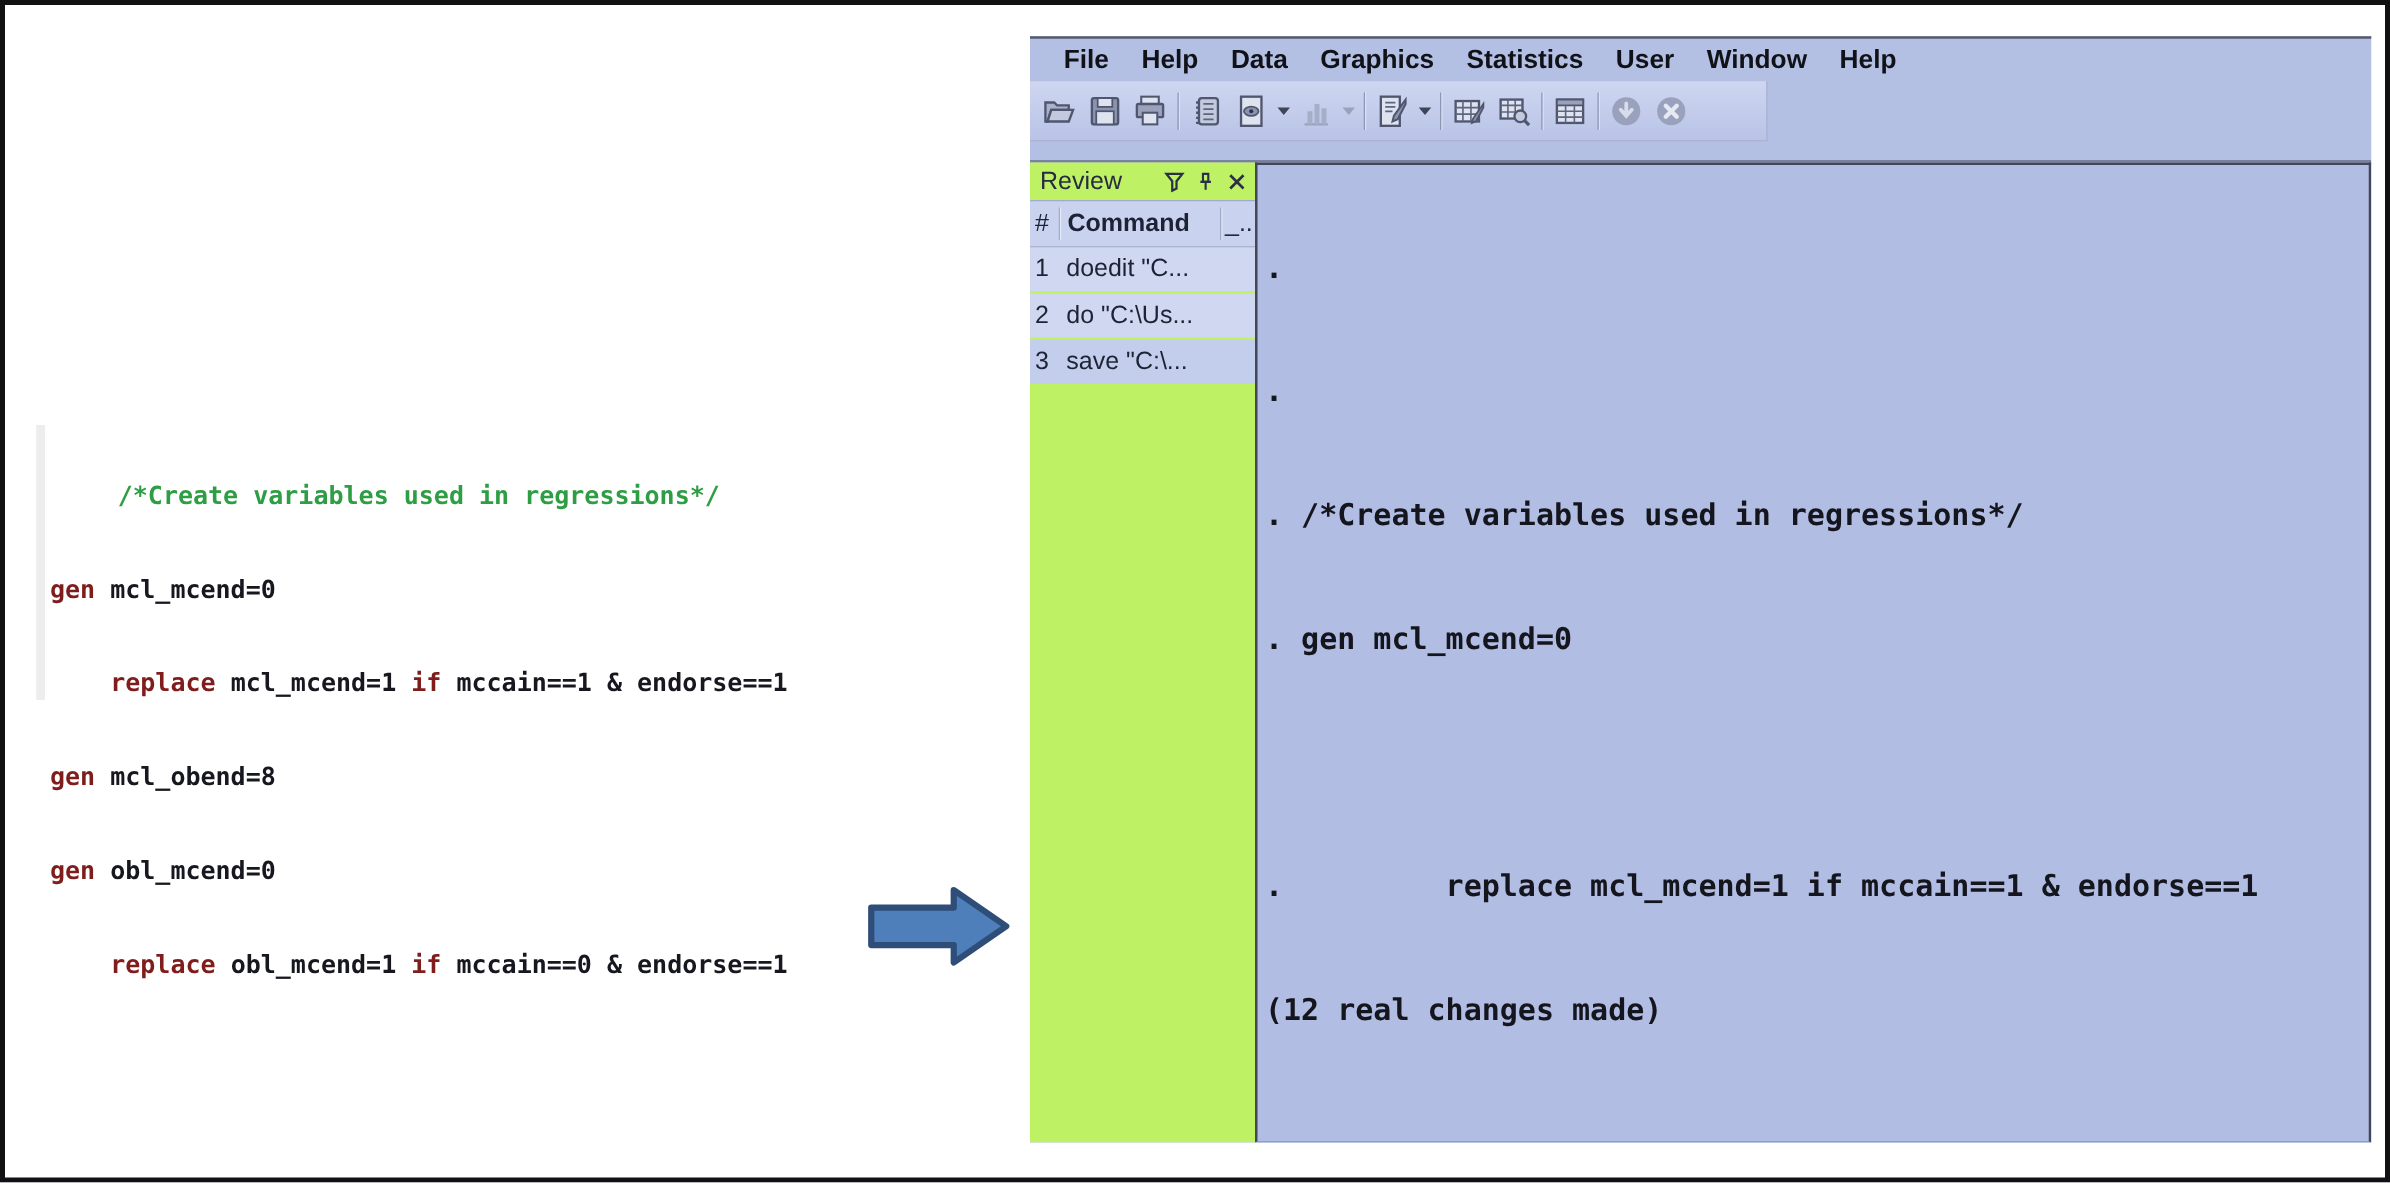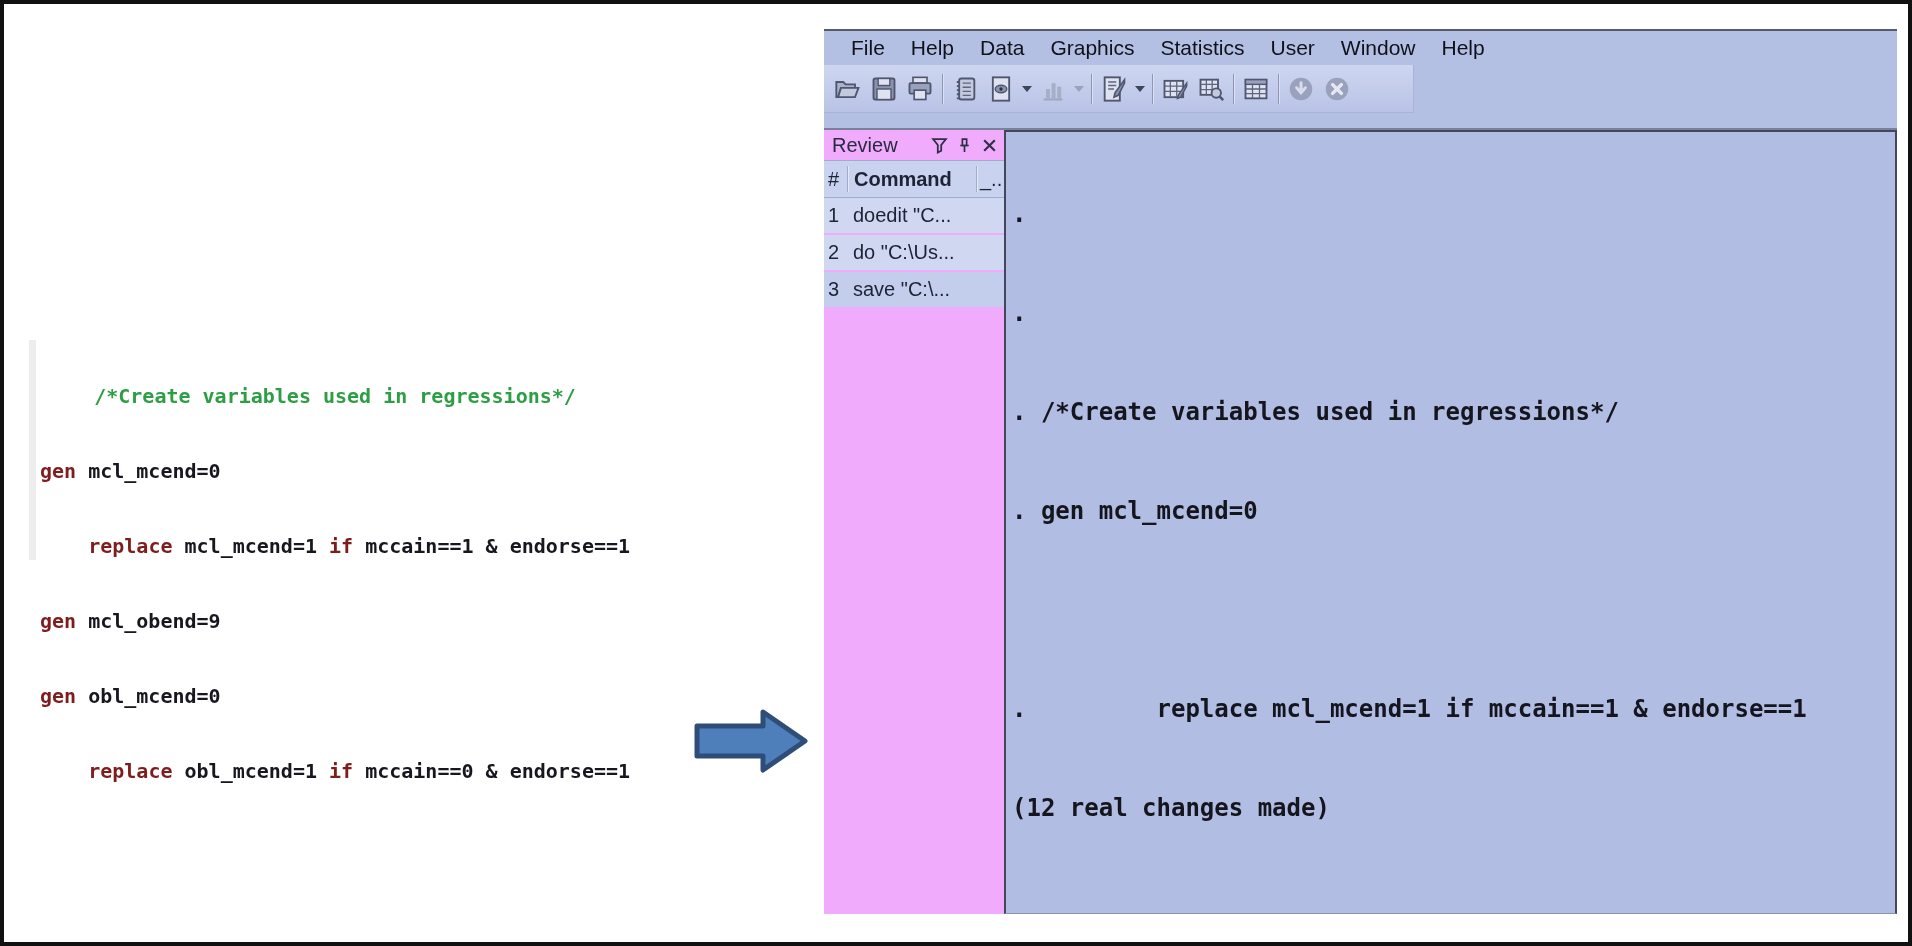--- a/index.html
+++ b/index.html
@@ -23,35 +23,35 @@
   
   #stata-window{
     position:absolute; left:820px; top:25px; width:1073px; height:883px;
     background:#b3bfe3; border-top:2px solid #565c6e; overflow:hidden;
   }
   #menubar{
     position:absolute; left:0; top:0; width:100%; height:34px;
     display:flex; align-items:center; padding-left:14px;
     font-size:21px; color:#101218;
   }
-  .menu-item{padding:0 13px; cursor:default;}
+  .menu-item{padding:0 13px; cursor:default;font-weight:bold;}
   #toolbar{
     position:absolute; left:0; top:34px; width:590px; height:48px;
     background:linear-gradient(#ced6f0,#b9c3e6);
     border-right:1px solid #aab3d2; border-bottom:1px solid #aab3d2;
     display:flex; align-items:center; padding-left:6px; box-sizing:border-box;
   }
   .tb{width:36px; height:38px; display:flex; align-items:center; justify-content:center;}
   .dd{width:16px; height:38px; display:flex; align-items:center; justify-content:center;}
   .tri{width:0; height:0; border-left:5px solid transparent; border-right:5px solid transparent; border-top:6px solid #3f4458;}
   .tri.dis{border-top-color:#9aa2bd;}
   .tsep{width:1px; height:30px; background:#8d96b5; margin:0 4px; box-shadow:1px 0 0 #dde2f2;}
   #client-line{position:absolute; left:0; top:97px; width:100%; height:2px; background:#79819d;}
   
-  #review-pane{position:absolute; left:0; top:99px; width:180px; height:784px; background:#f0abfc;}
+  #review-pane{position:absolute; left:0; top:99px; width:180px; height:784px; background:#bef264;}
   #review-titlebar{position:absolute; left:0; top:0; width:100%; height:30px; display:flex; align-items:center;}
   #review-title{margin-left:8px; font-size:20px; color:#262b3f; flex:0 0 auto;}
   #review-title-icons{margin-left:auto; display:flex; align-items:center; gap:8px; padding-right:6px;}
   #review-header{
     position:absolute; left:0; top:30px; width:100%; height:36px;
     background:#c9d2ee; border-top:1px solid #a2abc8; border-bottom:1px solid #a2abc8;
     display:flex; align-items:center; font-size:20px; color:#1d2335;
   }
   .rv-colsep{width:1px; height:26px; background:#a2abc8; box-shadow:1px 0 0 #e4e8f7;}
   #col-num{width:19px; text-align:left; padding-left:4px;}
@@ -81,21 +81,21 @@
 </head>
 <body>
 
 <div id="canvas">
 
   <div id="code-gutter"></div>
   <div id="code-block">
     <div class="cl cc">/*Create variables used in regressions*/</div>
     <div class="cl"><span class="ck">gen</span><span> mcl_mcend=0</span></div>
     <div class="cl"><span>    </span><span class="ck">replace</span><span> mcl_mcend=1 </span><span class="ck">if</span><span> mccain==1 &amp; endorse==1</span></div>
-    <div class="cl"><span class="ck">gen</span><span> mcl_obend=9</span></div>
+    <div class="cl"><span class="ck">gen</span><span> mcl_obend=8</span></div>
     <div class="cl"><span class="ck">gen</span><span> obl_mcend=0</span></div>
     <div class="cl"><span>    </span><span class="ck">replace</span><span> obl_mcend=1 </span><span class="ck">if</span><span> mccain==0 &amp; endorse==1</span></div>
     
   </div>
 
   <svg id="arrow" viewBox="0 0 114 64">
     <polygon points="3,17 69,17 69,3 111,32 69,61 69,47 3,47" fill="#4e7fba" stroke="#2e4e79" stroke-width="5" stroke-linejoin="round"></polygon>
   </svg>
 
   <div id="stata-window">

